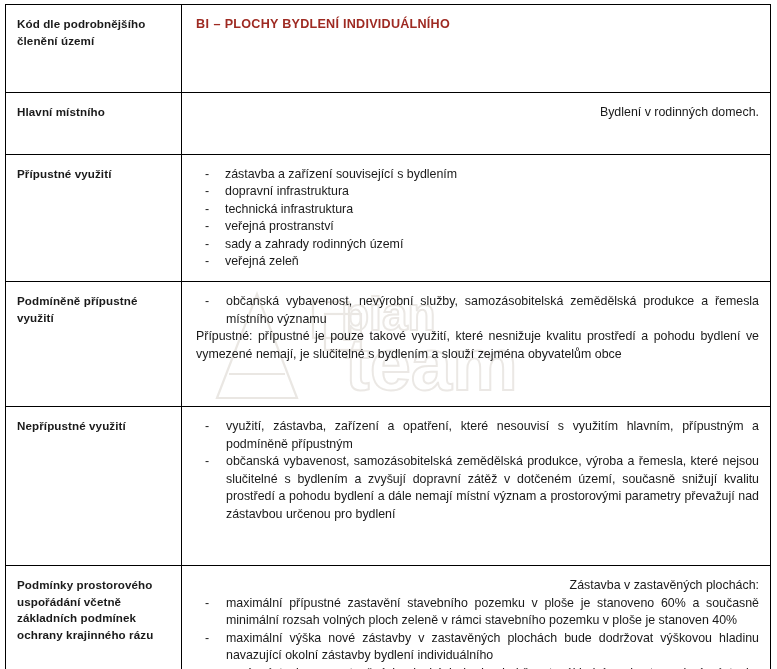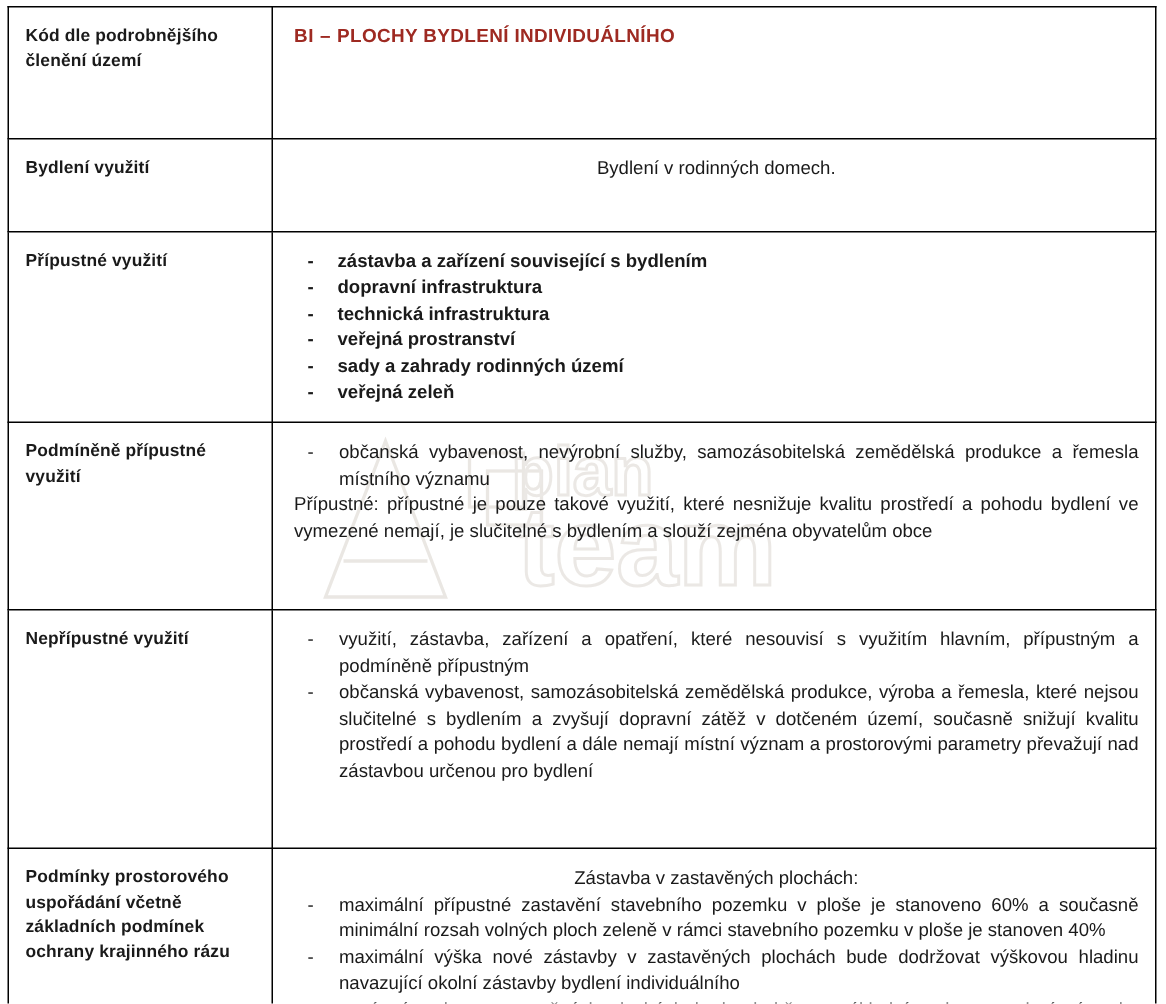--- a/index.html
+++ b/index.html
@@ -89,36 +89,36 @@
     position: relative;
     padding-left: 29px;
     margin: 0;
   }
   ul.dashes > li::before {
     content: "-";
     position: absolute;
     left: 9px;
     top: 0;
   }
-  ul.dashes.tight > li { line-height: 17.4px; font-weight: bold; }
+  ul.dashes.tight > li { line-height: 17.4px; }
 
   
   ul.dashes.just > li {
     text-align: justify;
     text-justify: inter-word;
     padding-left: 30px;
     margin-bottom: 0;
   }
 
   p.lead {
     margin: 0;
     text-align: justify;
     text-justify: inter-word;
   }
-  p.lead.nojust { text-align: center; }
+  p.lead.nojust { text-align: right; }
 </style>
 </head>
 <body>
 
 <div id="watermark">
   <svg width="360" height="130" viewBox="0 0 360 130" xmlns="http://www.w3.org/2000/svg">
     <g fill="none" stroke="#d9d4cd" stroke-width="2.2">
       <path d="M22 120 L62 16 L102 120 Z"></path>
       <path d="M34 96 L90 96"></path>
       <rect x="118" y="24" width="36" height="36"></rect>
@@ -138,21 +138,21 @@
     <tbody>
 
       <tr>
         <td class="label" style="height:66px">Kód dle podrobnějšího členění území</td>
         <td class="body">
           <div class="title"><span class="code">BI</span><span class="dash">–</span><span>PLOCHY BYDLENÍ INDIVIDUÁLNÍHO</span></div>
         </td>
       </tr>
 
       <tr>
-        <td class="label" style="height:40px">Bydlení využití</td>
+        <td class="label" style="height:40px">Hlavní místního</td>
         <td class="body">
           <p class="lead nojust plain">Bydlení v rodinných domech.</p>
         </td>
       </tr>
 
       <tr>
         <td class="label" style="height:105px">Přípustné využití</td>
         <td class="body">
           <ul class="dashes tight">
             <li>zástavba a zařízení související s bydlením</li>

